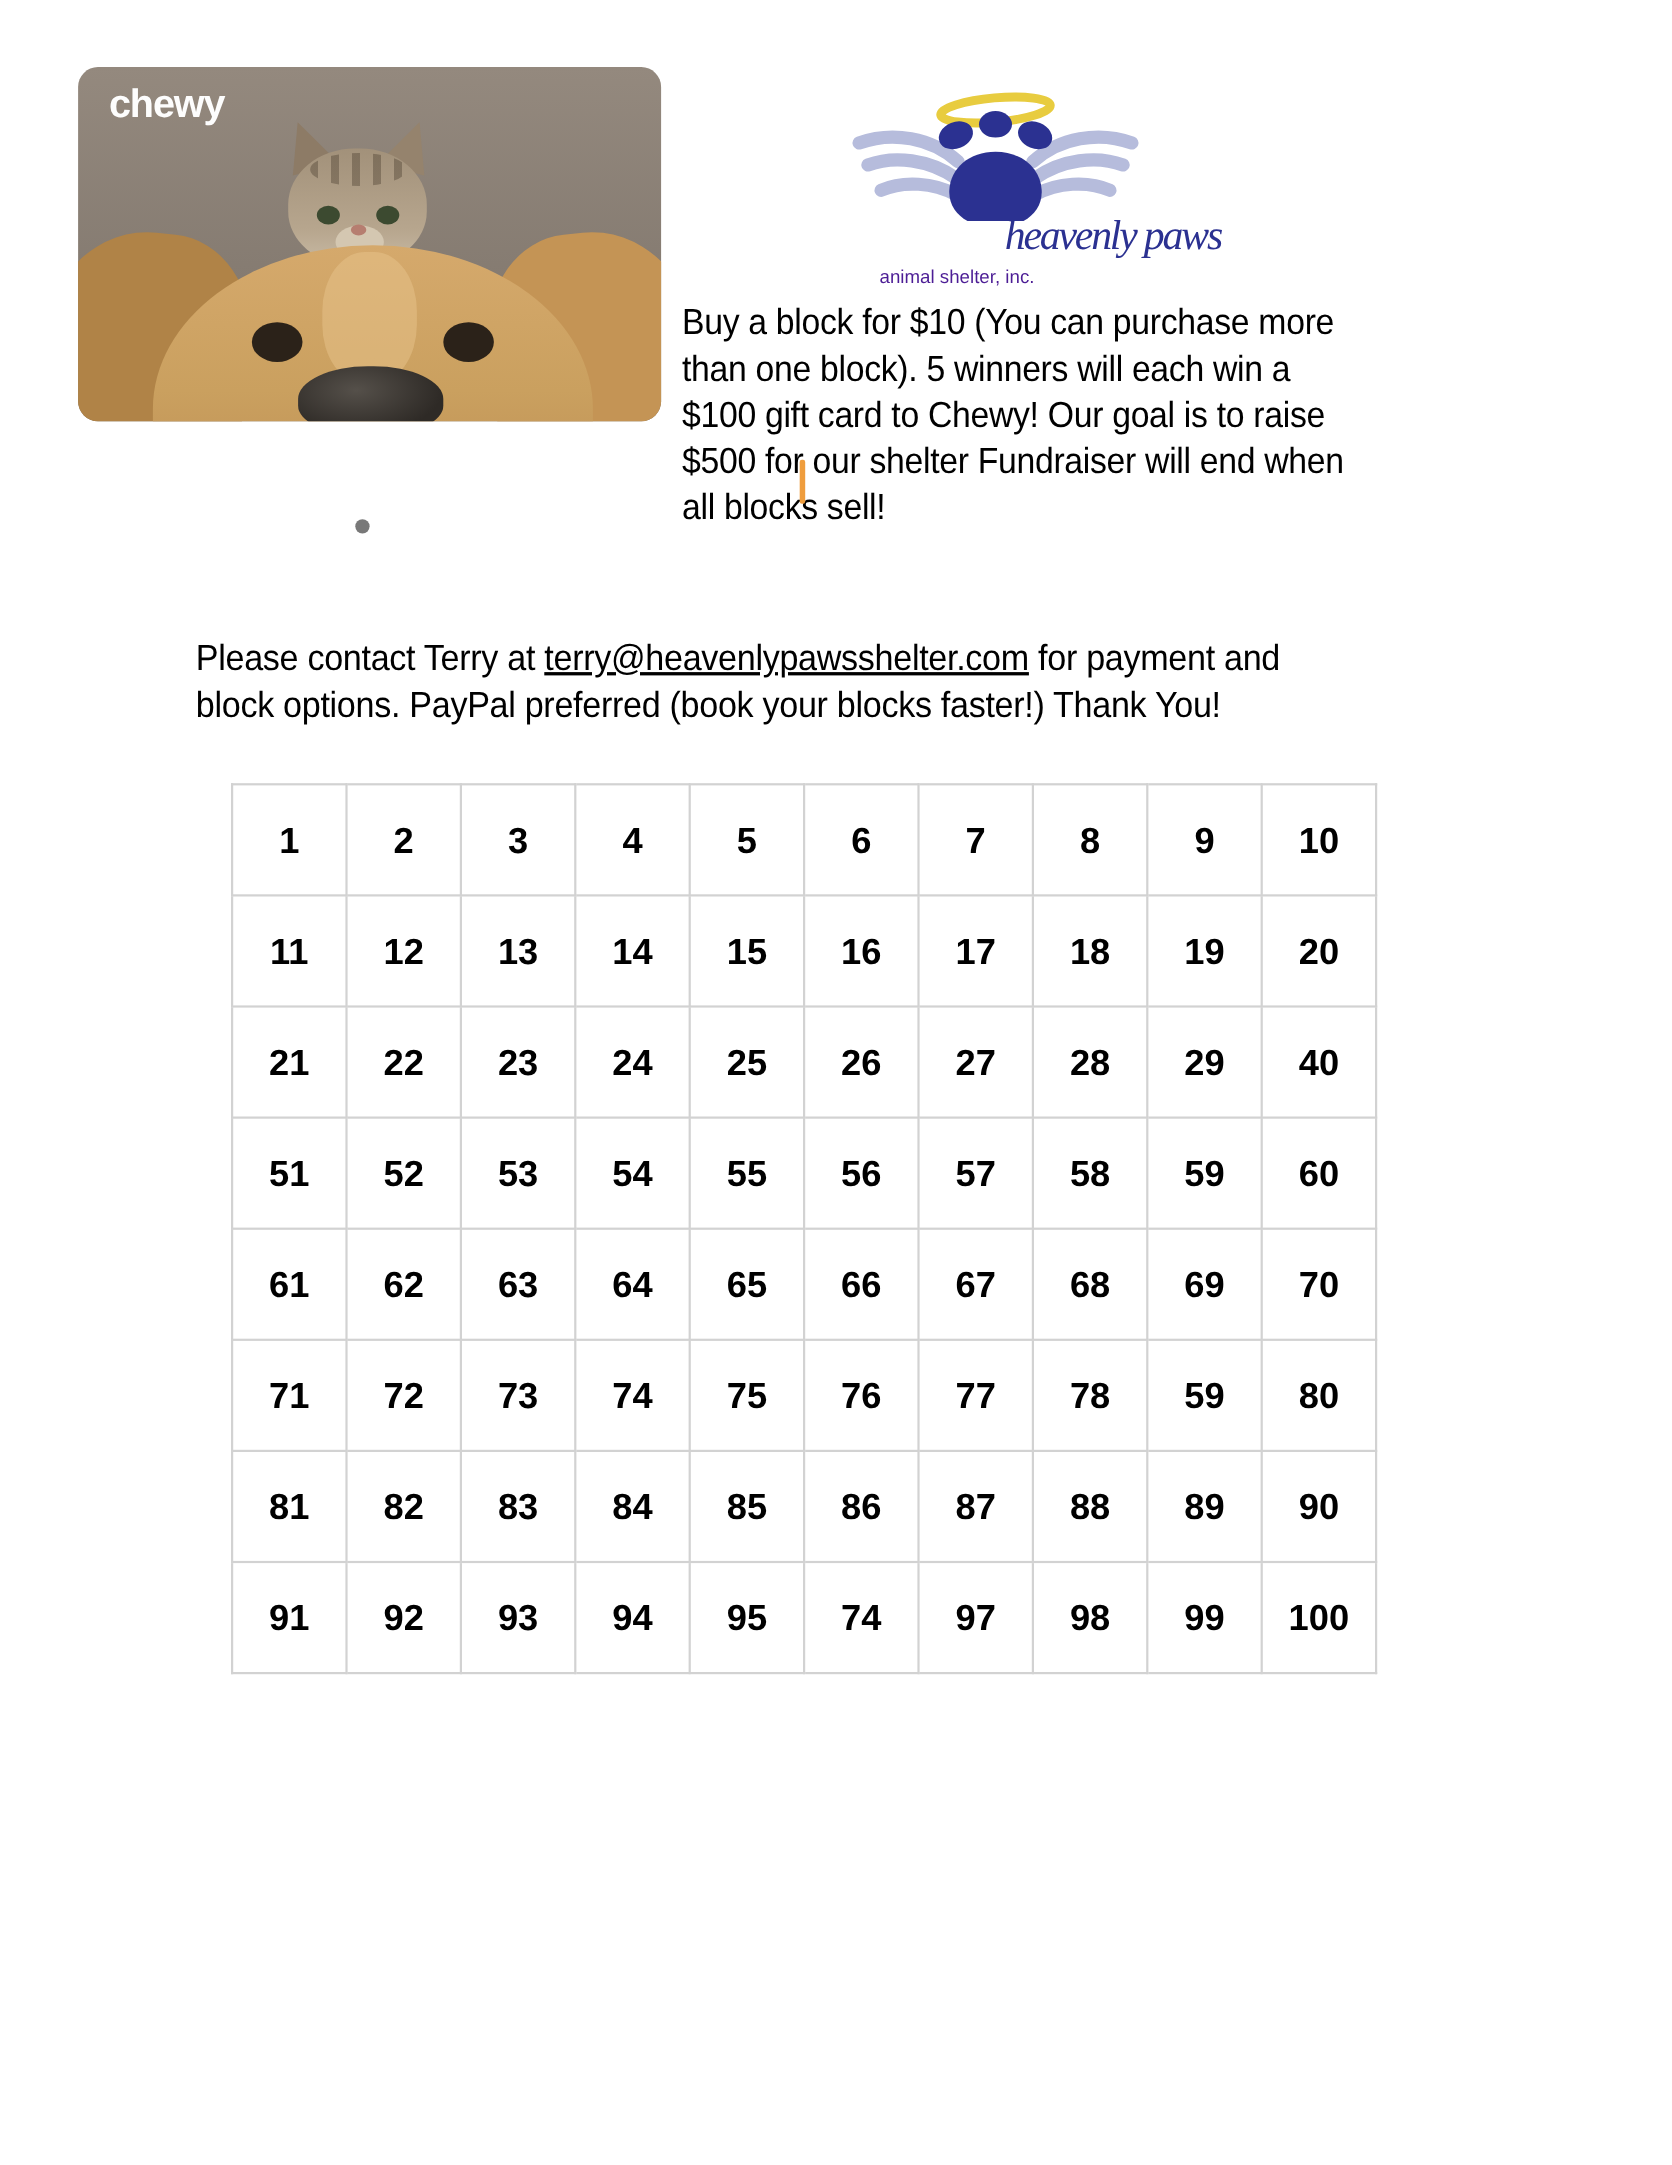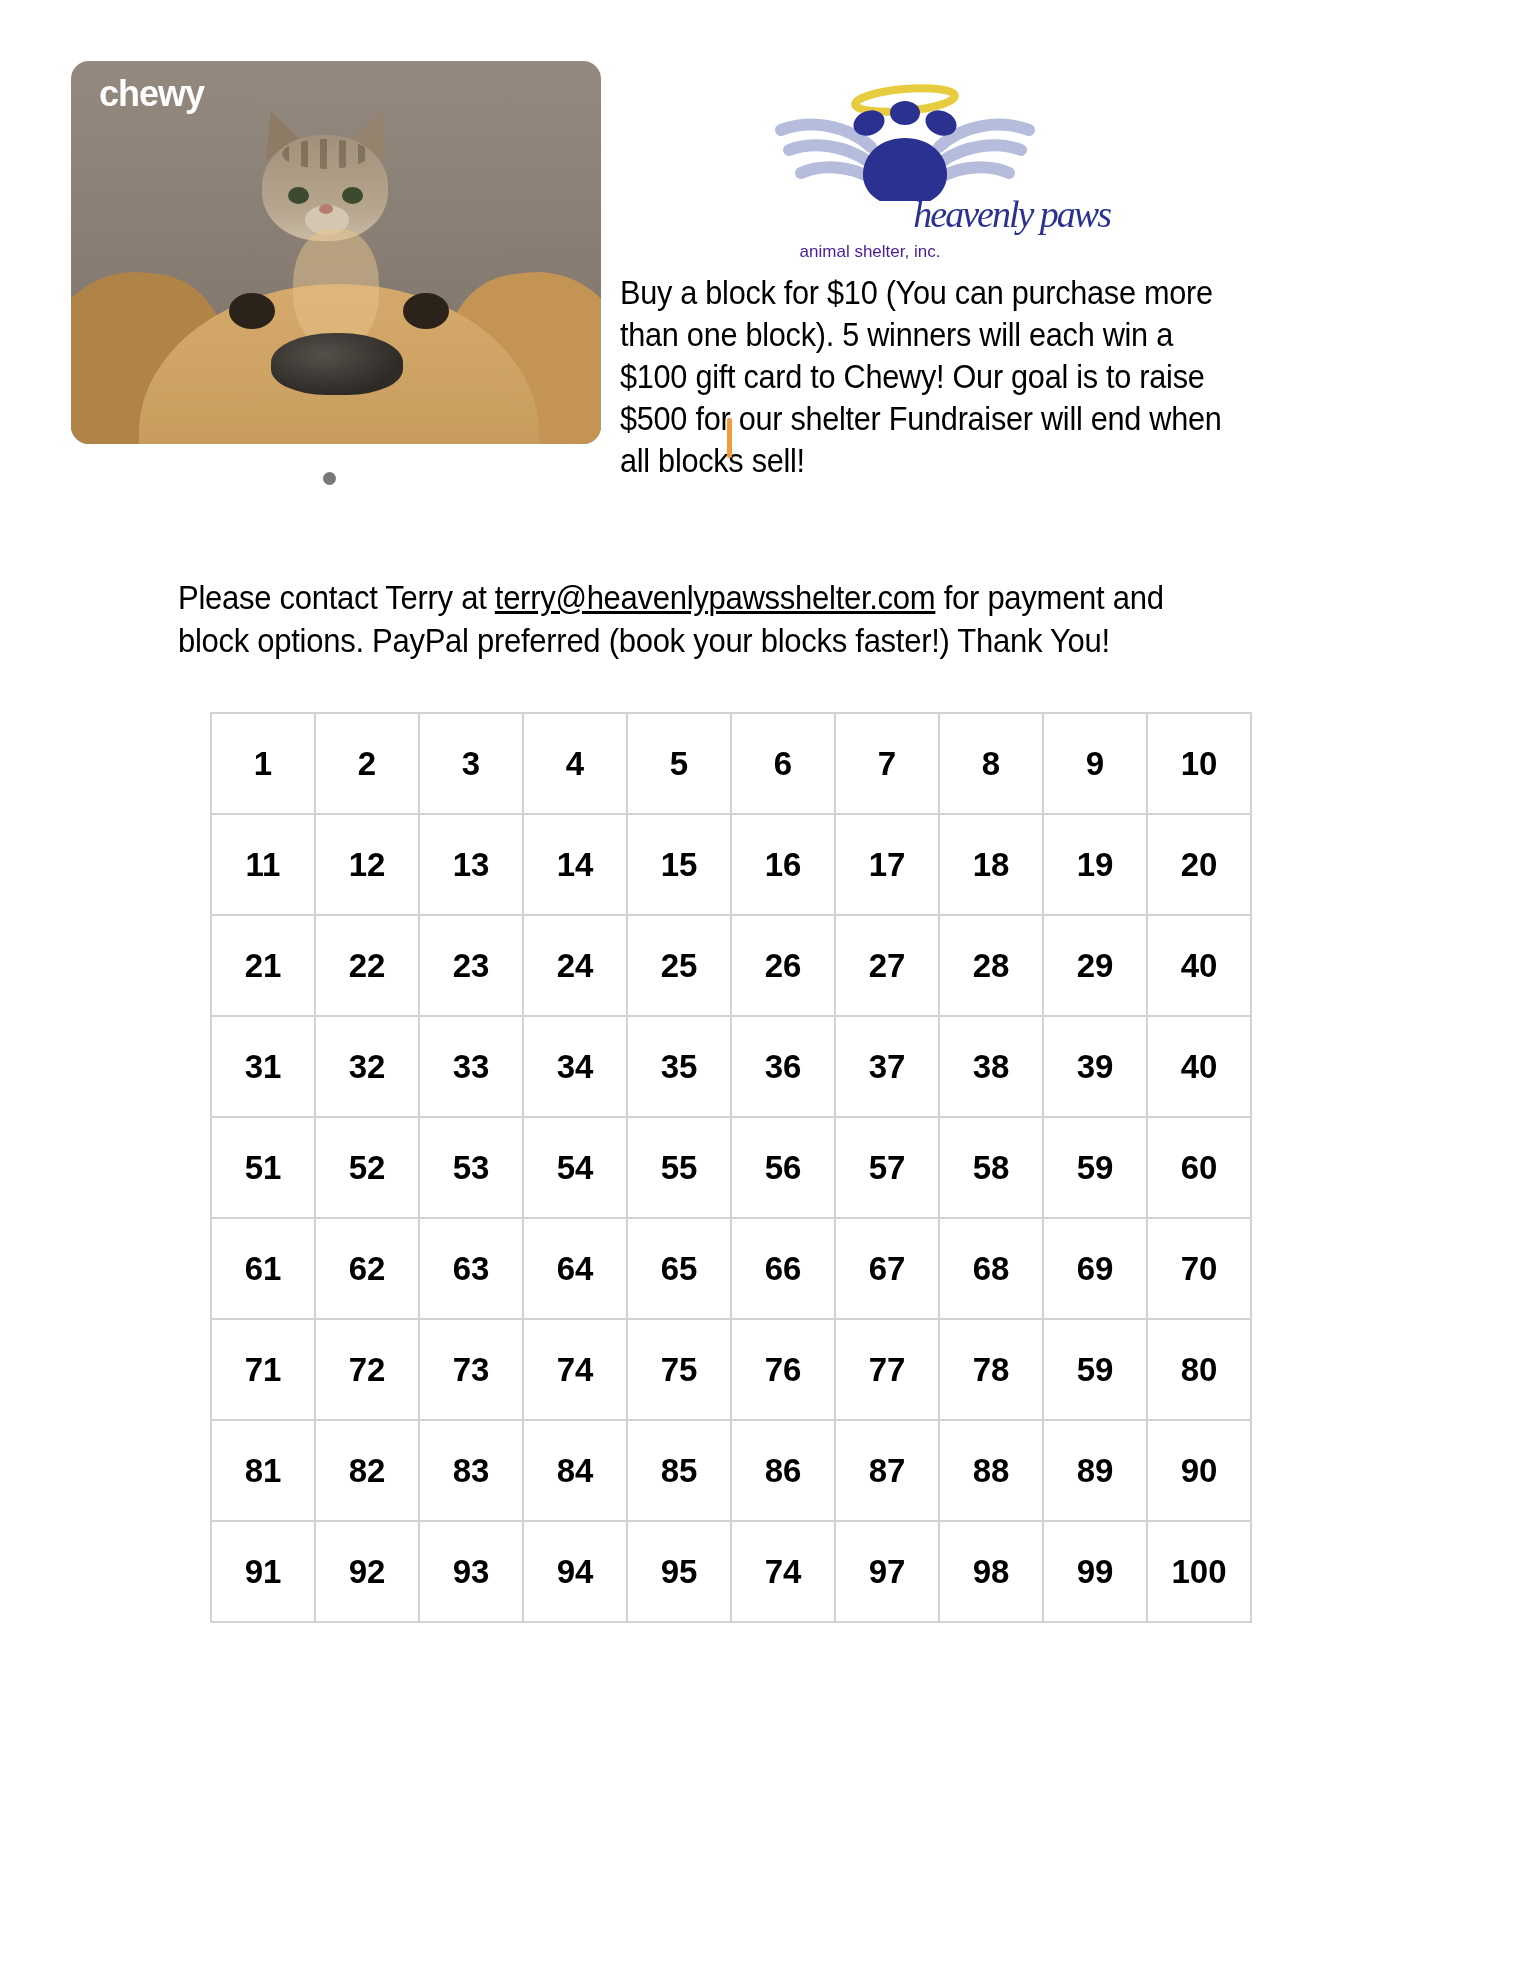--- a/index.html
+++ b/index.html
@@ -1,20 +1,20 @@
 <!DOCTYPE html>
 <html><head>
 <meta charset="utf-8">
 <style>
   html,body{margin:0;padding:0;background:#ffffff;}
   .page{position:relative;width:1520px;height:1968px;background:#ffffff;overflow:hidden;
         font-family:"Liberation Sans",sans-serif;color:#000;}
 
   
-  .photo{position:absolute;left:71px;top:61px;width:530px;height:383px;border-radius:18px;
+  .photo{position:absolute;left:71px;top:61px;width:530px;height:322px;border-radius:18px;
          overflow:hidden;background:linear-gradient(180deg,#94897e 0%,#857b71 60%,#7d7269 100%);}
   .chewy{position:absolute;left:28px;top:12px;font-size:36px;font-weight:bold;color:#fdfdfd;
          letter-spacing:-1px;}
   .kitten{position:absolute;left:185px;top:46px;width:140px;height:150px;}
   .kit-ear-l{position:absolute;left:4px;top:2px;width:0;height:0;border-left:16px solid transparent;
              border-right:28px solid transparent;border-bottom:46px solid #8d7b66;transform:rotate(-14deg);}
   .kit-ear-r{position:absolute;right:4px;top:2px;width:0;height:0;border-left:28px solid transparent;
              border-right:16px solid transparent;border-bottom:46px solid #95836d;transform:rotate(14deg);}
   .kit-head{position:absolute;left:6px;top:28px;width:126px;height:106px;
             background:linear-gradient(180deg,#a2917a 0%,#b7a68e 70%,#c8baa4 100%);
@@ -156,32 +156,20 @@
           <td>23</td>
           <td>24</td>
           <td>25</td>
           <td>26</td>
           <td>27</td>
           <td>28</td>
           <td>29</td>
           <td>40</td>
         </tr>
         <tr>
-          <td>31</td>
-          <td>32</td>
-          <td>33</td>
-          <td>34</td>
-          <td>35</td>
-          <td>36</td>
-          <td>37</td>
-          <td>38</td>
-          <td>39</td>
-          <td>40</td>
-        </tr>
-        <tr>
           <td>51</td>
           <td>52</td>
           <td>53</td>
           <td>54</td>
           <td>55</td>
           <td>56</td>
           <td>57</td>
           <td>58</td>
           <td>59</td>
           <td>60</td>

